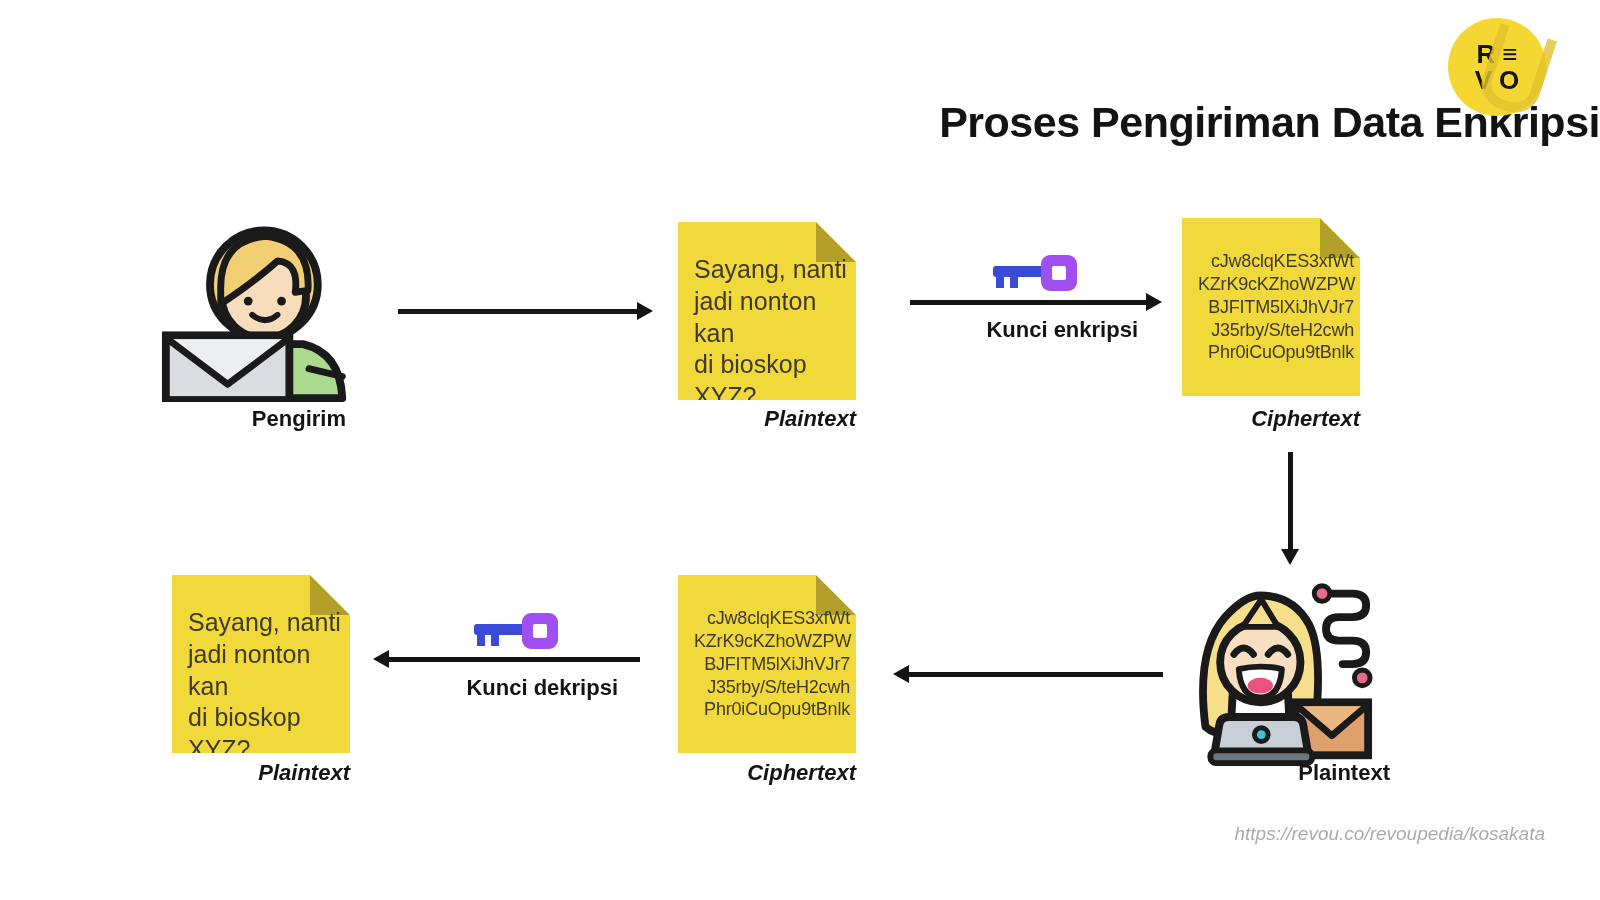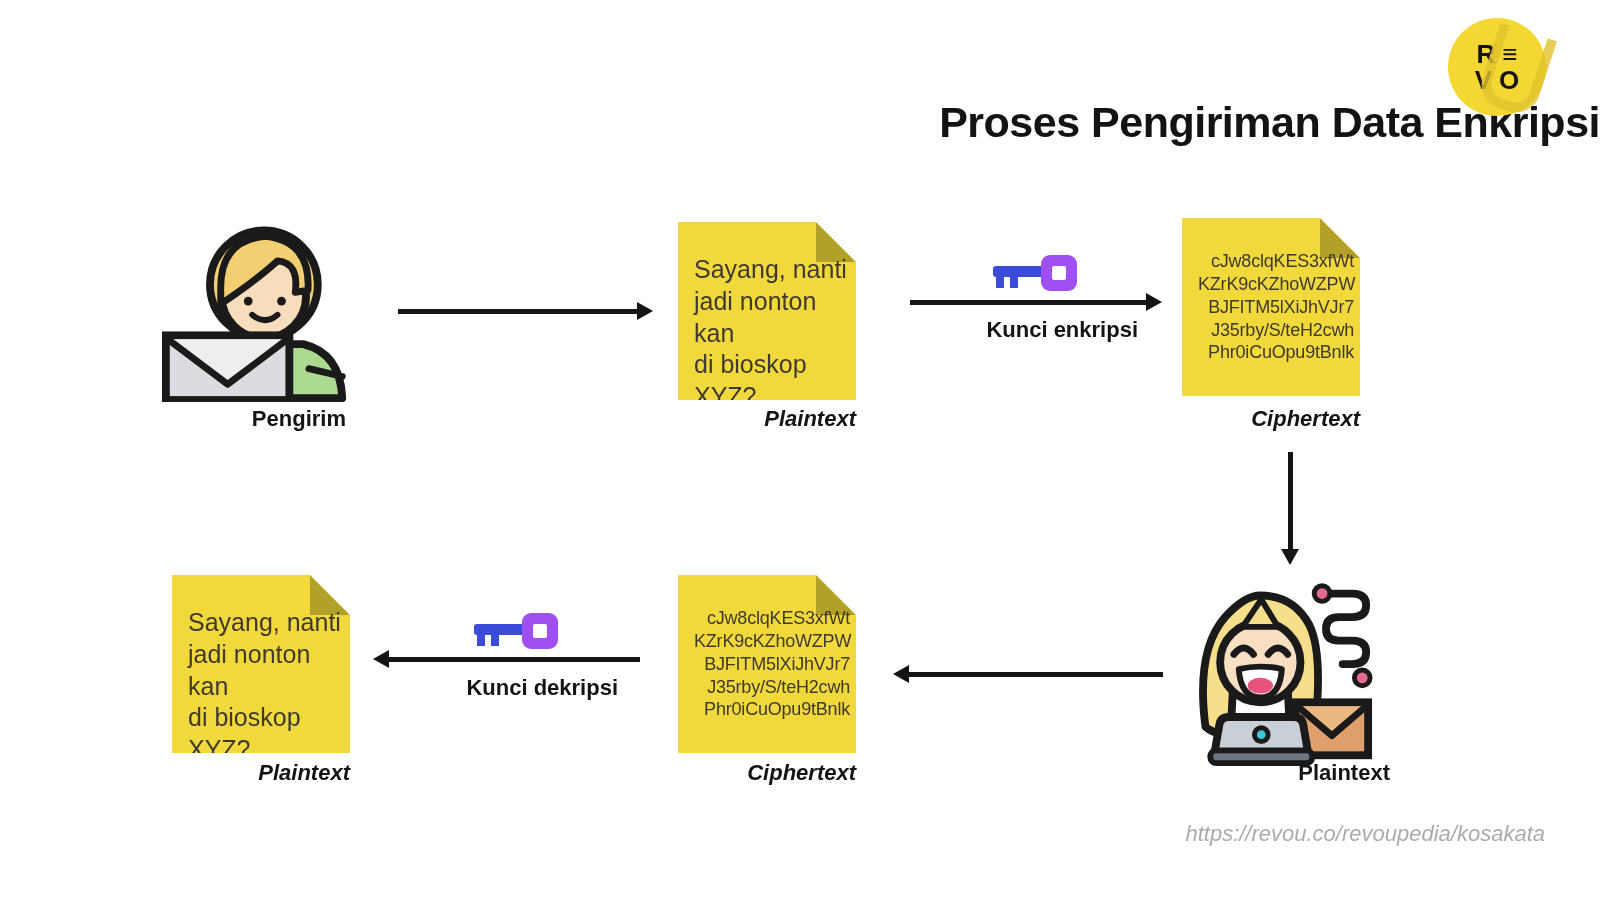--- a/index.html
+++ b/index.html
@@ -38,21 +38,21 @@
   .arrow.left{height:5px;}
   .arrow.left::before{content:"";position:absolute;left:-15px;top:-7px;
      border-right:16px solid #141414;border-top:9.5px solid transparent;border-bottom:9.5px solid transparent;}
   .arrow.down{width:5px;}
   .arrow.down::after{content:"";position:absolute;bottom:-15px;left:-7px;
      border-top:16px solid #141414;border-left:9.5px solid transparent;border-right:9.5px solid transparent;}
 
   .abs{position:absolute;}
 
   .footer{position:absolute;right:55px;top:822px;text-align:left;font-style:italic;
-          font-size:22px;line-height:24px;color:#A9ABAD;}
+          font-size:19px;line-height:24px;color:#A9ABAD;}
 </style>
 </head>
 <body>
 
 <div class="stage">
 
   <div class="title">Proses Pengiriman Data Enkripsi</div>
 
   <div class="logo">
     <div class="logo-swoosh"></div>

